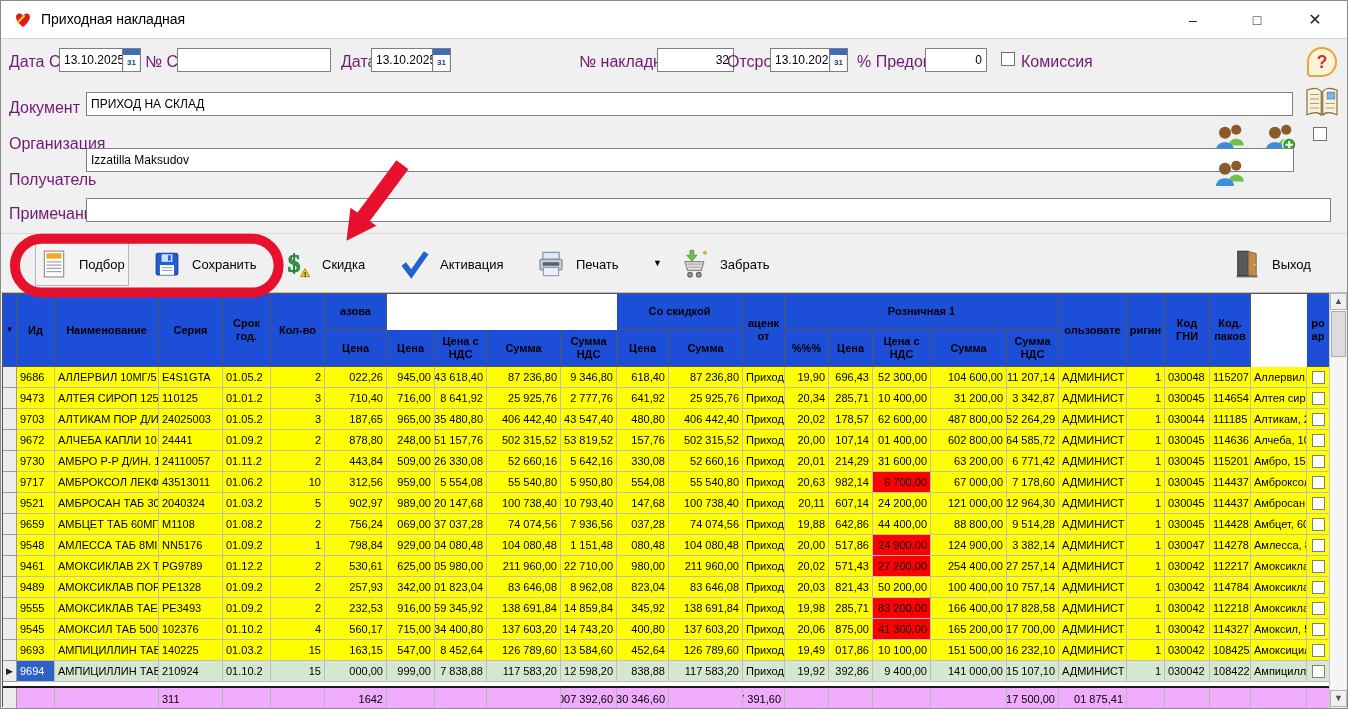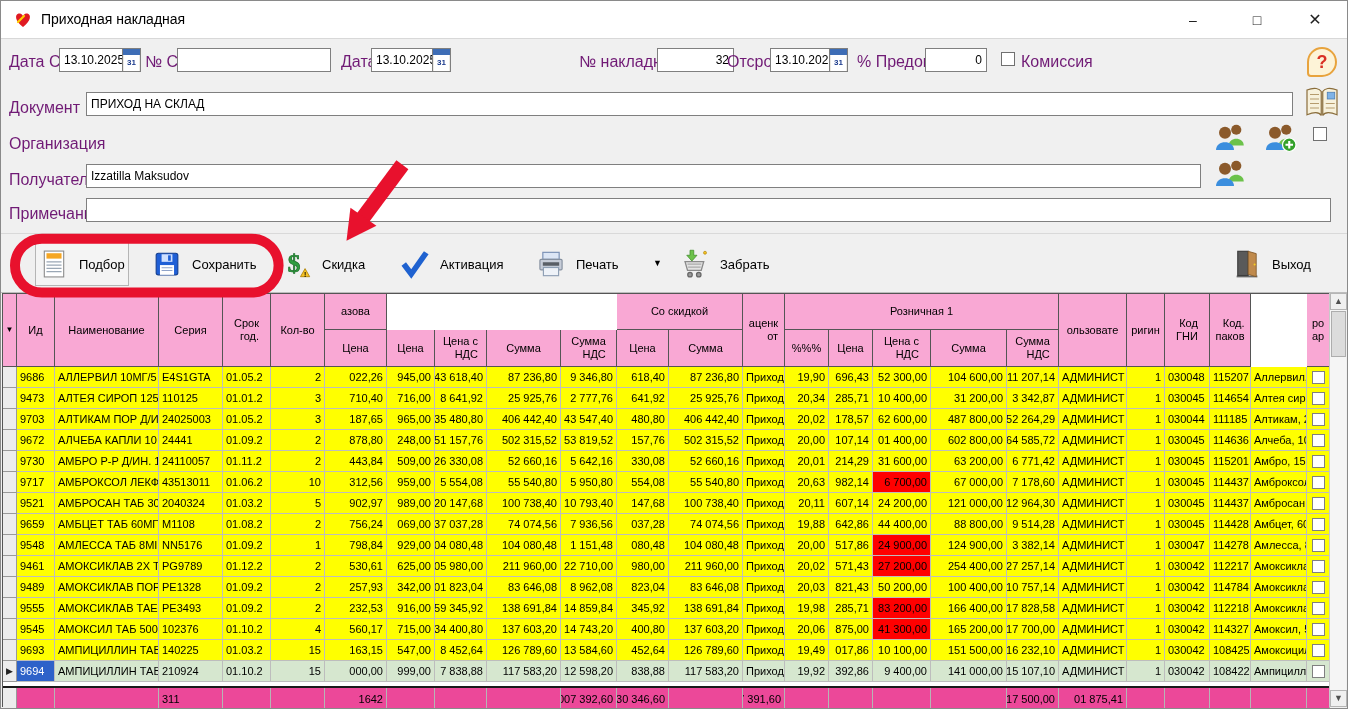--- a/index.html
+++ b/index.html
@@ -40,34 +40,34 @@
           padding:0 3px; font-size:13px; color:#000; cursor:pointer; }
   .tbtn.framed { border:1px solid #b5b5b5; background:#f4f4f4; }
   .ticon { display:inline-flex; width:30px; height:30px; align-items:center; justify-content:center; }
   .ddarrow { position:absolute; top:24px; font-size:9px; color:#000; cursor:pointer; }
 
   
   .grid { position:absolute; top:292px; left:1px; width:1327px; height:414px; background:#fff;
           --cols:14px 38px 104px 64px 48px 54px 62px 48px 52px 74px 56px 52px 74px 42px 44px 44px 58px 76px 52px 68px 38px 45px 41px 56px 23px;
           border-top:1px solid #555; border-left:1px solid #555; font-size:11px; }
   .ghead { display:grid; grid-template-columns:var(--cols); grid-template-rows:36px 37px; }
-  .hcell { background:#f9a8d4; border-right:1px solid #555; border-bottom:1px solid #555;
-           display:flex; align-items:center; justify-content:center; text-align:right;
-           white-space:pre-line; line-height:1.15; overflow:hidden; cursor:pointer; }
+  .hcell { background:#1d4ed8; border-right:1px solid #555; border-bottom:1px solid #555;
+           display:flex; align-items:center; justify-content:center; text-align:center;
+           white-space:pre-line; line-height:1.15; overflow:hidden; cursor:pointer;font-weight:bold; }
   .gbody .grow { display:grid; grid-template-columns:var(--cols); height:21px; background:#FFFF00; cursor:pointer; }
   .grow.selected { background:#D6E7CF; }
   .gcell { border-right:1px solid #bdbdbd; border-bottom:1px solid #bdbdbd; padding:0 3px;
            overflow:hidden; white-space:nowrap; display:flex; align-items:center; color:#000; }
   .gcell.r { justify-content:flex-end; } .gcell.c { justify-content:center; padding:0; }
   .gcell.ind { background:#ECECEC; border-right:1px solid #999; border-bottom:1px solid #999;
                font-size:9px; color:#222; justify-content:center; padding:0; }
   .gcell.red { background:#FF0000; }
   .gcell.focus { background:#2E62C9; color:#fff; }
   .rowcb { width:13px; height:13px; background:#fff; border:1px solid #808080; }
-  .gfoot { display:grid; grid-template-columns:var(--cols); height:24px; background:#ec4899;
+  .gfoot { display:grid; grid-template-columns:var(--cols); height:24px; background:#f0abfc;
            border-top:2px solid #1a1a1a; border-bottom:1px solid #555; margin-top:4px; }
   .fcell { border-right:1px solid #b5b5b5; padding:0 3px; overflow:hidden; white-space:nowrap;
            display:flex; align-items:center; }
   .fcell.r { justify-content:flex-end; }
   .fcell.ind { background:#ECECEC; border-right:1px solid #999; }
 
   
   .vscroll { position:absolute; top:292px; right:1px; width:17px; height:414px; background:#F5F5F5;
              border-left:1px solid #c9c9c9; }
   .sbtn { position:absolute; left:0; width:17px; height:17px; background:#F0F0F0;
@@ -144,21 +144,21 @@
       <circle cx="15.5" cy="5.5" r="3.4" fill="#8B5A2B"></circle>
         <path d="M10.5 16 c0-6 10-6 10 0 z" fill="#6CC24A"></path>
       <circle cx="8" cy="7.5" r="4" fill="#8B5A2B"></circle>
         <path d="M2 19 c0-7 12-7 12 0 z" fill="#3B8EDE"></path>
       <circle cx="17.5" cy="15.5" r="4.5" fill="#34A12B" stroke="#fff" stroke-width="0.8"></circle>
       <path d="M17.5 13 v5 M15 15.5 h5" stroke="#fff" stroke-width="1.4"></path>
     </svg>
     <div class="chk" style="left:1312px;top:88px"></div>
 
     <span class="flabel" style="left:8px;top:132px">Получатель</span>
-    <div class="tinput" style="left:85px;top:125px;width:1115px">Izzatilla Maksudov</div>
+    <div class="tinput" style="left:85px;top:109px;width:1208px">Izzatilla Maksudov</div>
     <svg style="position:absolute;left:1212px;top:118px" width="36" height="34" viewBox="0 0 24 22">
       <circle cx="15.5" cy="5.5" r="3.4" fill="#8B5A2B"></circle>
         <path d="M10.5 16 c0-6 10-6 10 0 z" fill="#6CC24A"></path>
       <circle cx="8" cy="7.5" r="4" fill="#8B5A2B"></circle>
         <path d="M2 19 c0-7 12-7 12 0 z" fill="#3B8EDE"></path>
     </svg>
 
     <span class="flabel" style="left:8px;top:166px">Примечание</span>
     <div class="tinput" style="left:85px;top:159px;width:1245px"></div>
   </div>

